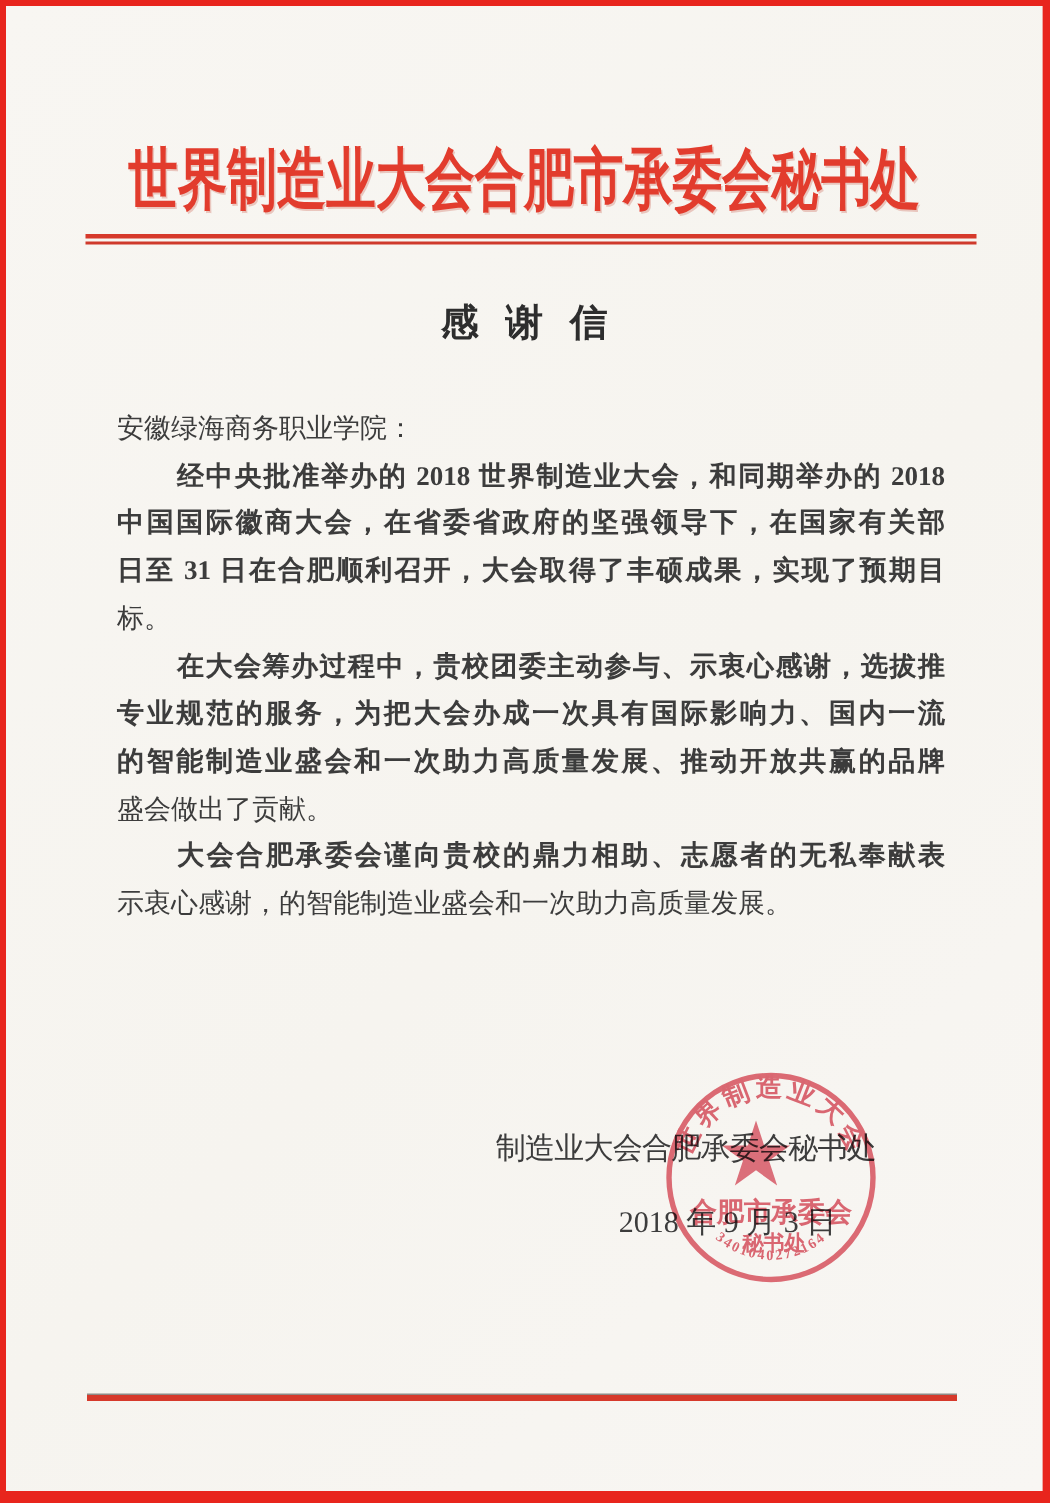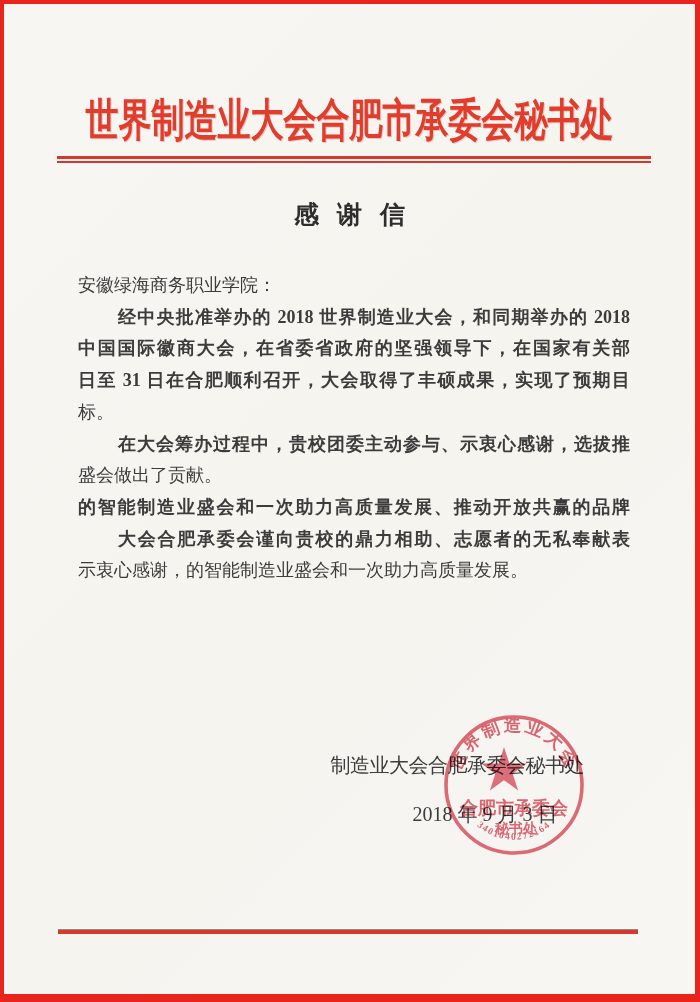--- a/index.html
+++ b/index.html
@@ -72,22 +72,23 @@
 
   <div class="doc-title">感谢信</div>
 
   <div class="body-text">
     <div class="line">安徽绿海商务职业学院：</div>
     <div class="line j indent">经中央批准举办的 2018 世界制造业大会，和同期举办的 2018</div>
     <div class="line j">中国国际徽商大会，在省委省政府的坚强领导下，在国家有关部</div>
     <div class="line j">日至 31 日在合肥顺利召开，大会取得了丰硕成果，实现了预期目</div>
     <div class="line">标。</div>
     <div class="line j indent">在大会筹办过程中，贵校团委主动参与、示衷心感谢，选拔推</div>
+    <div class="line j">专业规范的服务，为把大会办成一次具有国际影响力、国内一流</div>
+    <div class="line j">的智能制造业盛会和一次助力高质量发展、推动开放共赢的品牌</div>
     <div class="line">盛会做出了贡献。</div>
-    <div class="line j">的智能制造业盛会和一次助力高质量发展、推动开放共赢的品牌</div>
     <div class="line j indent">大会合肥承委会谨向贵校的鼎力相助、志愿者的无私奉献表</div>
     <div class="line">示衷心感谢，的智能制造业盛会和一次助力高质量发展。</div>
   </div>
 
   <div class="sig">制造业大会合肥承委会秘书处</div>
   <div class="date">2018 年 9 月 3 日</div>
 
   <svg class="seal" viewBox="0 0 152 156" xmlns="http://www.w3.org/2000/svg">
     <defs>
       <path id="arcTop" d="M 24.5 101 A 55.5 55.5 0 1 1 127.5 101" fill="none"></path>

